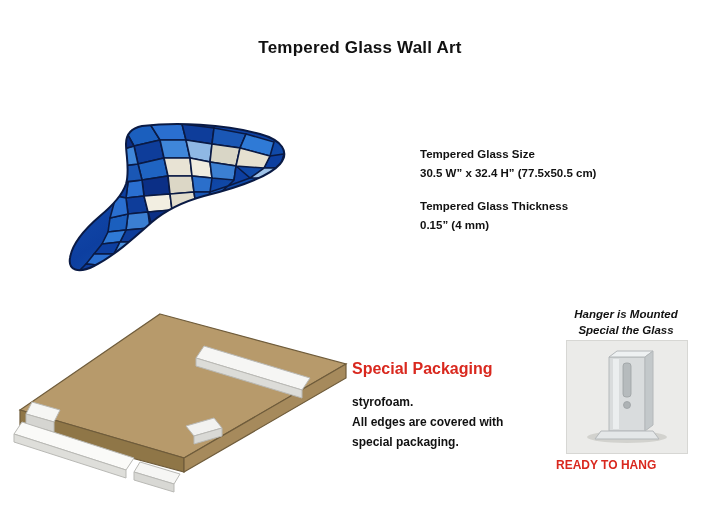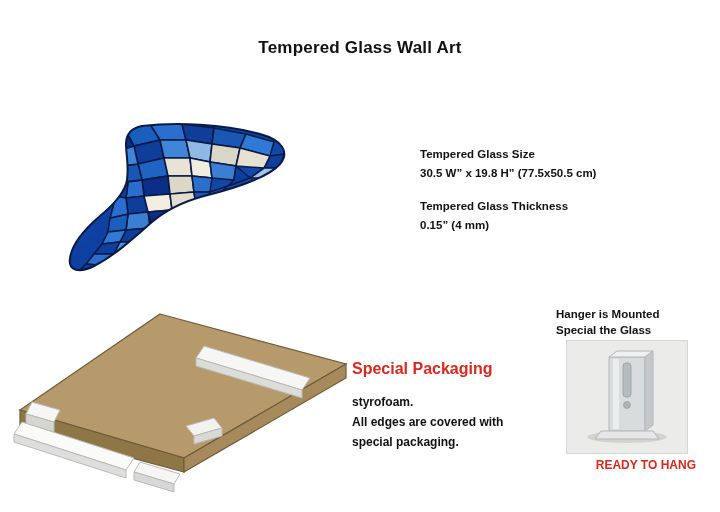--- a/index.html
+++ b/index.html
@@ -93,41 +93,43 @@
     color: #111111;
     width: 220px;
   }
 
   
   .hanger-title {
     position: absolute;
     left: 556px;
     top: 306px;
     width: 140px;
+    text-align: center;
     font-size: 11.5px;
     font-weight: bold;
     line-height: 16px;
     color: #111111;
+    font-style: italic;
   }
   .hanger-photo {
     position: absolute;
     left: 566px;
     top: 340px;
     width: 120px;
     height: 112px;
     background: #e9e9e7;
     border: 1px solid #d7d7d4;
     overflow: hidden;
   }
   .hanger-ready {
     position: absolute;
     left: 556px;
     top: 458px;
     width: 140px;
-    text-align: right;
+    text-align: left;
     font-size: 12px;
     font-weight: bold;
     color: #d9281e;
   }
 </style>
 </head>
 <body>
 
 <div class="page">
 
@@ -209,21 +211,21 @@
         </g>
       </g>
 
       <path d="M78,4 C112,0 160,2 196,12 C218,18 226,30 216,42 C204,56 172,66 140,74 C118,80 102,88 88,100 C70,116 50,134 30,144 C14,152 4,148 6,136 C8,122 22,106 36,94 C48,84 58,74 62,62 C66,48 62,34 62,22 C62,12 68,6 78,4 Z" fill="none" stroke="#0a1a44" stroke-width="2"></path>
     </svg>
   </div>
 
   <div class="specs">
     <div class="spec-group">
       <div class="spec-line">Tempered Glass Size</div>
-      <div class="spec-line">30.5 W” x 19.8 H” (77.5x50.5 cm)</div>
+      <div class="spec-line">30.5 W” x 32.4 H” (77.5x50.5 cm)</div>
     </div>
     <div class="spec-group">
       <div class="spec-line">Tempered Glass Thickness</div>
       <div class="spec-line">0.15” (4 mm)</div>
     </div>
   </div>
 
   <div class="packaging">
     <svg width="350" height="190" viewBox="0 0 350 190" xmlns="http://www.w3.org/2000/svg">
 

